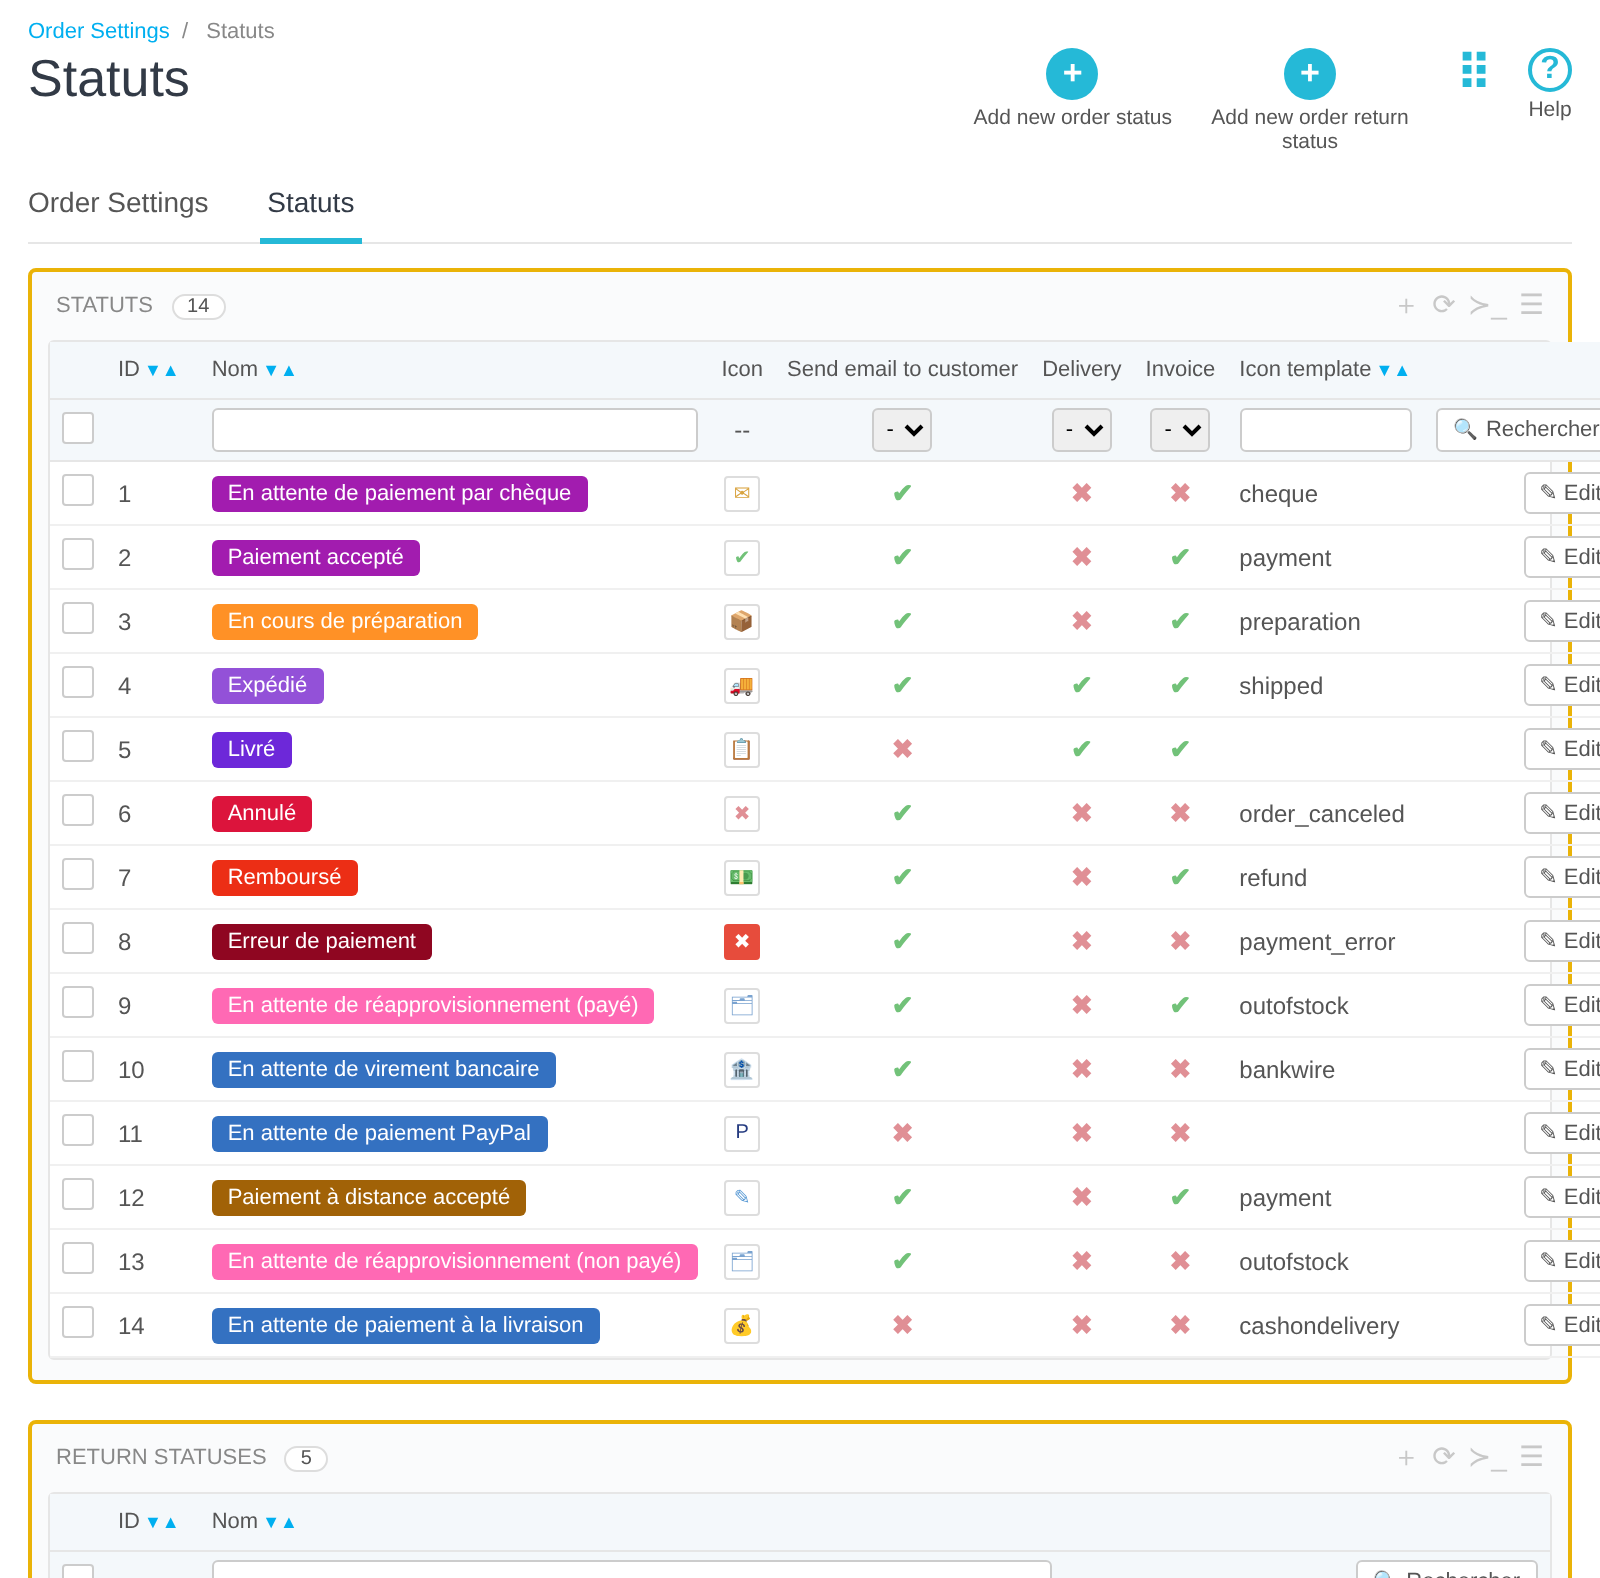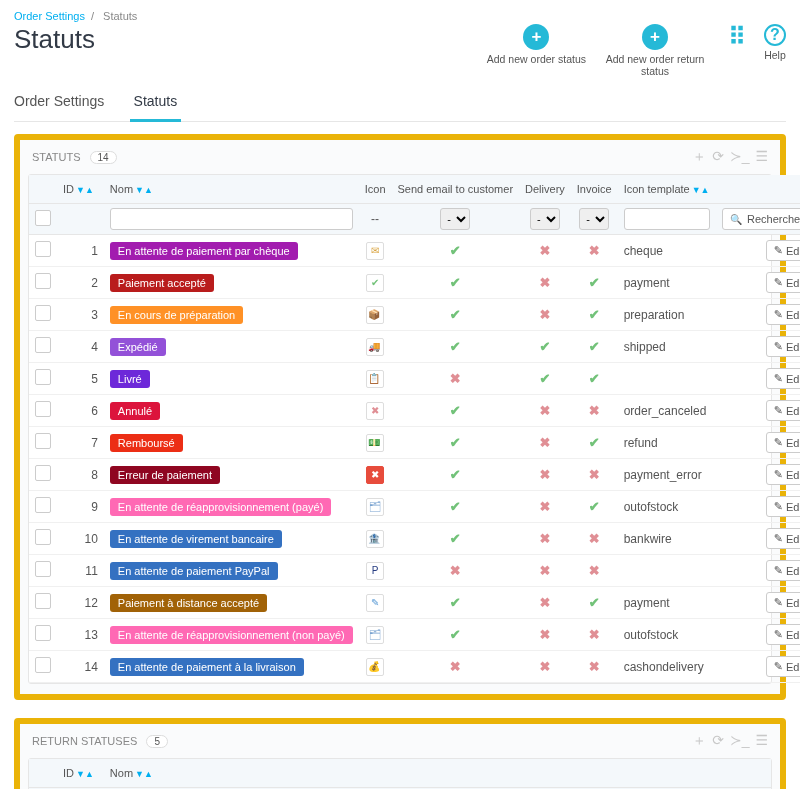--- a/index.html
+++ b/index.html
@@ -14,21 +14,21 @@
 .toolbar-actions { display: flex; gap: 14px; }
 .toolbar-action { display: flex; flex-direction: column; align-items: center; font-size: 10.5px; color: #555; cursor: pointer; text-align: center; max-width: 110px; }
 .toolbar-action .circ { width: 26px; height: 26px; border-radius: 50%; background: #25b9d7; color: #fff; display: flex; align-items: center; justify-content: center; font-size: 17px; font-weight: bold; margin-bottom: 3px; }
 .toolbar-action.puzzle .circ { background: transparent; color: #25b9d7; font-size: 24px; }
 .toolbar-action.help .circ { background: transparent; color: #25b9d7; border: 2px solid #25b9d7; font-size: 16px; font-weight: bold; width: 22px; height: 22px; }
 
 .tabs { border-bottom: 1px solid #e6e6e6; margin-bottom: 12px; }
 .tab { display: inline-block; padding: 8px 12px 10px 0; margin-right: 10px; font-size: 14px; color: #555; cursor: pointer; }
 .tab.active { color: #323a46; border-bottom: 3px solid #25b9d7; margin-bottom: -1px; padding-right: 4px; padding-left: 4px; }
 
-.panel { border: 6px solid #eab308; border-radius: 4px; background: #fafbfc; margin-bottom: 18px; }
+.panel { border: 2px solid #eab308; border-radius: 4px; background: #fafbfc; margin-bottom: 18px; }
 .panel-head { display: flex; justify-content: space-between; align-items: center; padding: 8px 12px; font-size: 11px; color: #888; text-transform: uppercase; }
 .panel-head .count { display: inline-block; background: #fff; border: 1px solid #ddd; border-radius: 10px; padding: 0 7px; margin-left: 6px; font-size: 10px; color: #555; }
 .panel-tools { display: flex; gap: 6px; color: #c8c8c8; font-size: 14px; }
 .panel-tools span { cursor: pointer; }
 
 .table-wrap { background: #fff; border: 1px solid #e6e6e6; border-radius: 3px; margin: 0 8px 10px 8px; }
 table { width: 100%; border-collapse: collapse; }
 th { text-align: left; font-weight: 400; font-size: 11px; color: #555; padding: 8px 6px; background: #f4f8fb; border-bottom: 1px solid #e6e6e6; white-space: nowrap; }
 th .sorters { color: #00aff0; margin-left: 2px; font-size: 9px; }
 tr.filter-row td { background: #f4f8fb; padding: 4px 6px; border-bottom: 1px solid #e6e6e6; }
@@ -45,21 +45,21 @@
 
 .icon-cell { width: 24px; text-align: center; }
 .icon-box { display: inline-flex; width: 18px; height: 18px; border: 1px solid #ddd; border-radius: 2px; align-items: center; justify-content: center; font-size: 10px; background: #fff; }
 
 .tick { color: #72c279; font-size: 13px; font-weight: bold; }
 .cross { color: #e08f95; font-size: 13px; font-weight: bold; }
 
 .edit-btn { border: 1px solid #ccc; background: #fff; border-radius: 3px; padding: 3px 7px; font-size: 11px; color: #555; cursor: pointer; display: inline-flex; align-items: center; gap: 3px; }
 .edit-btn::before { content: "✎"; }
 
-.col-id { width: 36px; text-align: right; padding-right: 10px; }
+.col-id { width: 36px; text-align: left; padding-right: 10px; }
 .col-check { width: 28px; }
 .col-icon { width: 36px; }
 .col-bool { width: 70px; text-align: center; }
 .col-edit { width: 56px; text-align: right; padding-right: 8px; }
 .nom-fil { width: 230px; }
 .tmpl-fil { width: 150px; }
 </style>
 </head>
 <body>
 
@@ -147,21 +147,21 @@
               <td class="icon-cell"><span class="icon-box" style="color:#d9a441;">✉</span></td>
               <td class="col-bool"><span class="tick">✔</span></td>
               <td class="col-bool"><span class="cross">✖</span></td>
               <td class="col-bool"><span class="cross">✖</span></td>
               <td>cheque</td>
               <td class="col-edit"><button class="edit-btn">Edit</button></td>
             </tr>
             <tr class="data-row">
               <td class="col-check"><span class="checkbox-sq"></span></td>
               <td class="col-id">2</td>
-              <td><span class="badge" style="background:#b91c1c">Paiement accepté</span></td>
+              <td><span class="badge" style="background:#a21caf">Paiement accepté</span></td>
               <td class="icon-cell"><span class="icon-box" style="color:#72c279;">✔</span></td>
               <td class="col-bool"><span class="tick">✔</span></td>
               <td class="col-bool"><span class="cross">✖</span></td>
               <td class="col-bool"><span class="tick">✔</span></td>
               <td>payment</td>
               <td class="col-edit"><button class="edit-btn">Edit</button></td>
             </tr>
             <tr class="data-row">
               <td class="col-check"><span class="checkbox-sq"></span></td>
               <td class="col-id">3</td>

